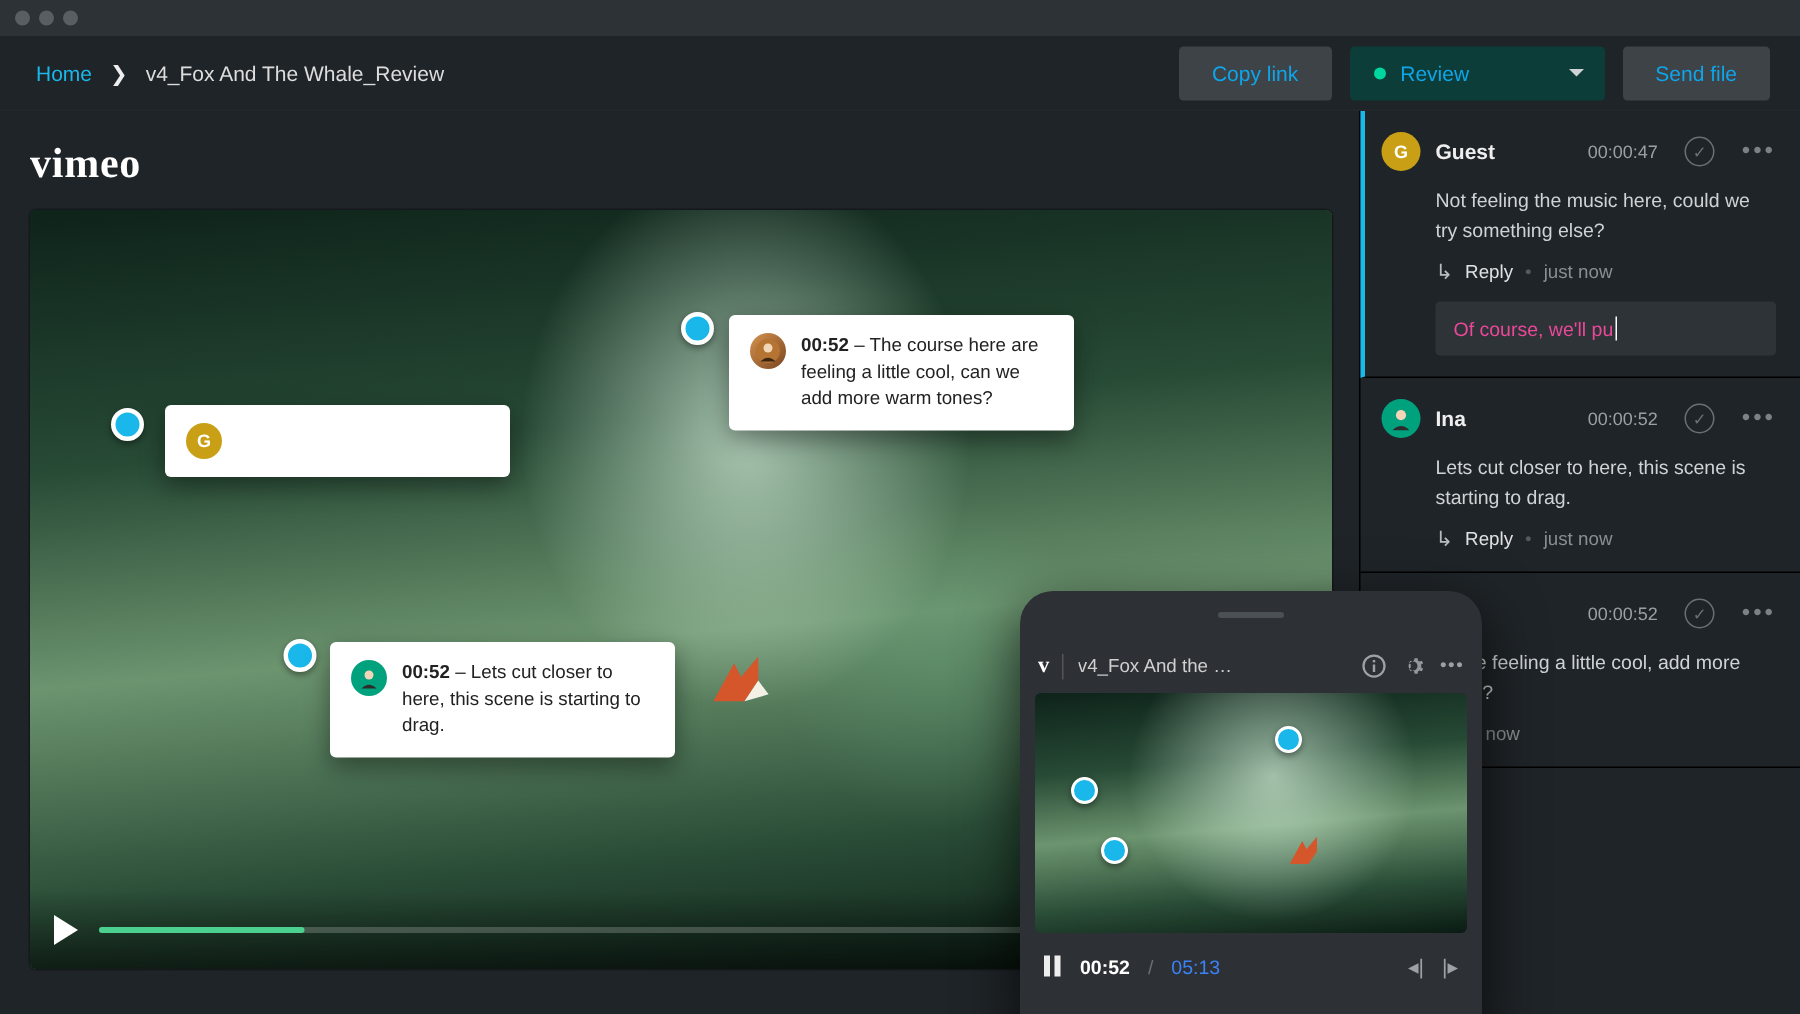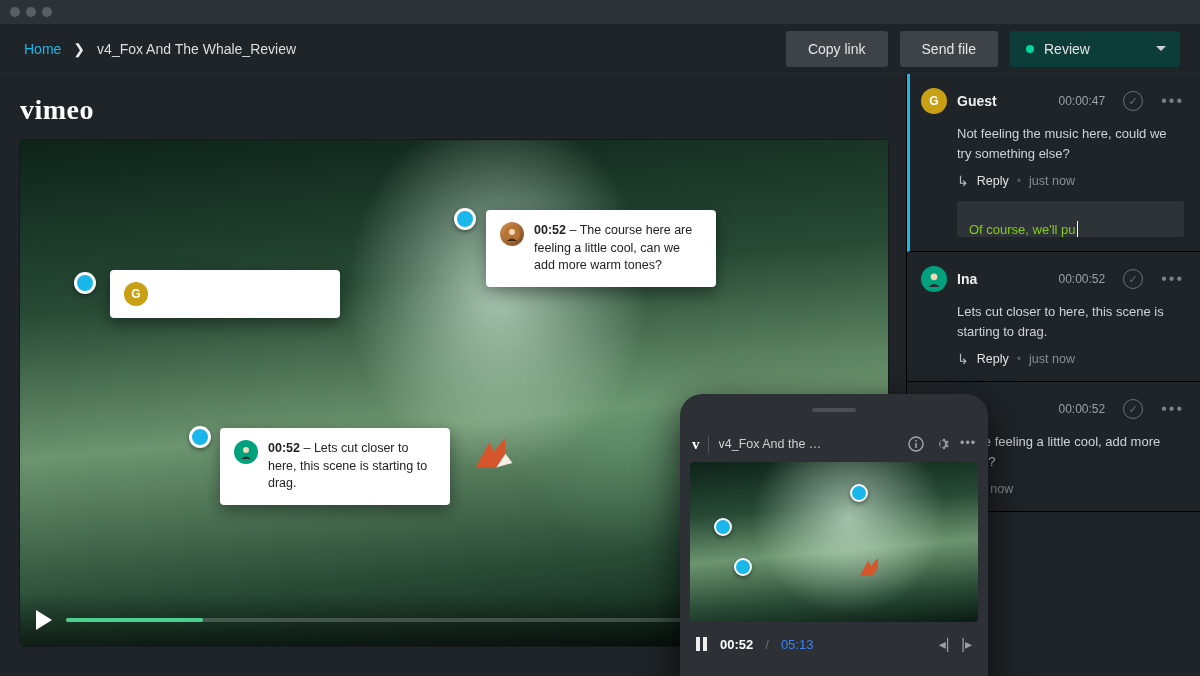--- a/index.html
+++ b/index.html
@@ -7,21 +7,21 @@
   
   .chrome { height:24px; background:#2d3237; display:flex; align-items:center; gap:6px; padding-left:10px; }
   .chrome .dot { width:10px; height:10px; border-radius:50%; background:#595e63; }
   
   .header { height:50px; background:#1f2428; display:flex; align-items:center; padding:0 20px 0 24px; justify-content:space-between; border-bottom:1px solid rgba(255,255,255,0.02); }
   .breadcrumb { display:flex; align-items:center; gap:12px; font-size:14px; }
   .breadcrumb a { color:#1ab7ea; text-decoration:none; }
   .chev { color:#eee; font-size:14px; }
   .bc-current { color:#ddd; }
   .header-actions { display:flex; align-items:center; gap:12px; }
-  .btn { height:36px; padding:0 22px; border:none; border-radius:3px; background:#3e4348; color:#e5e5e5; font-size:14px; cursor:pointer; display:flex; align-items:center; justify-content:center; gap:10px; }
+  .btn { height:36px; padding:0 22px; border:none; border-radius:3px; background:#3e4348; color:#0ea5e9; font-size:14px; cursor:pointer; display:flex; align-items:center; justify-content:center; gap:10px; }
   .btn.review { background:#0d3d38; width:170px; justify-content:space-between; padding:0 14px 0 16px; }
   .status-dot { width:8px; height:8px; border-radius:50%; background:#00d69f; display:inline-block; }
   .chev-down { width:0;height:0;border-left:5px solid transparent;border-right:5px solid transparent;border-top:5px solid #cfd3d6; }
   
   .main { display:flex; height:602px; }
   .left { flex:1; padding:18px 18px 0 0; position:relative; }
   .logo { font-size:28px; font-weight:700; letter-spacing:0.5px; color:#fff; margin:2px 0 14px 20px; font-family: Liberation Serif, serif; }
   .player { position:relative; width:868px; height:506px; margin-left:20px; background:linear-gradient(120deg,#1a3a2e 0%,#4a7455 25%,#a5c9b0 50%,#3e6148 75%,#0f231b 100%);
     border-radius:4px; overflow:hidden; box-shadow:0 0 0 1px rgba(0,0,0,0.3); }
   .forest { position:absolute; inset:0; background:
@@ -73,49 +73,49 @@
   .chead .avatar { width:26px;height:26px; }
   .cname { font-size:14px; font-weight:600; color:#eee; flex:1; }
   .ctime { font-size:12px; color:#9aa0a4; }
   .cchk { width:20px;height:20px;border-radius:50%;border:1.5px solid #6b7074;display:flex;align-items:center;justify-content:center;color:#6b7074;font-size:11px;margin-left:8px; cursor:pointer; }
   .cdots { color:#7c8186; margin-left:8px; cursor:pointer; letter-spacing:2px; }
   .cbody { font-size:13px; line-height:1.5; color:#cfd3d6; margin:10px 0 10px 36px; }
   .cfoot { display:flex; align-items:center; gap:8px; font-size:12.5px; color:#8a8e92; margin-left:36px; }
   .cfoot .reply-icon { font-size:14px; color:#b8bcc0; }
   .cfoot .reply { color:#e0e2e4; font-weight:500; cursor:pointer; }
   .cfoot .sep { color:#55595d; }
-  .reply-box { margin:12px 0 0 36px; background:#2e3338; border-radius:3px; height:36px; display:flex; align-items:flex-end; padding:0 12px; font-size:13px; color:#84cc16; }
+  .reply-box { margin:12px 0 0 36px; background:#2e3338; border-radius:3px; height:36px; display:flex; align-items:center; padding:0 12px; font-size:13px; color:#ec4899; }
   .cursor { display:inline-block; width:1px; height:16px; background:#fff; margin-left:1px; vertical-align:middle; animation:blink 1s steps(1) infinite; }
   @keyframes blink { 50% { opacity:0; } }
 </style>
 </head>
 <body>
 
 <div class="chrome">
   <div class="dot"></div>
   <div class="dot"></div>
   <div class="dot"></div>
 </div>
 
 <div class="header">
   <div class="breadcrumb">
     <a href="#">Home</a>
     <span class="chev">❯</span>
     <span class="bc-current">v4_Fox And The Whale_Review</span>
   </div>
   <div class="header-actions">
     <button class="btn">Copy link</button>
-    <button class="btn">Send file</button>
     <button class="btn review">
       <span style="display:flex;align-items:center;gap:10px;">
         <span class="status-dot"></span>
         <span>Review</span>
       </span>
       <span class="chev-down"></span>
     </button>
+    <button class="btn">Send file</button>
   </div>
 </div>
 
 <div class="main">
   <div class="left">
     <div class="logo">vimeo</div>
 
     <div class="player">
       <div class="forest"></div>
       <div class="fox">

